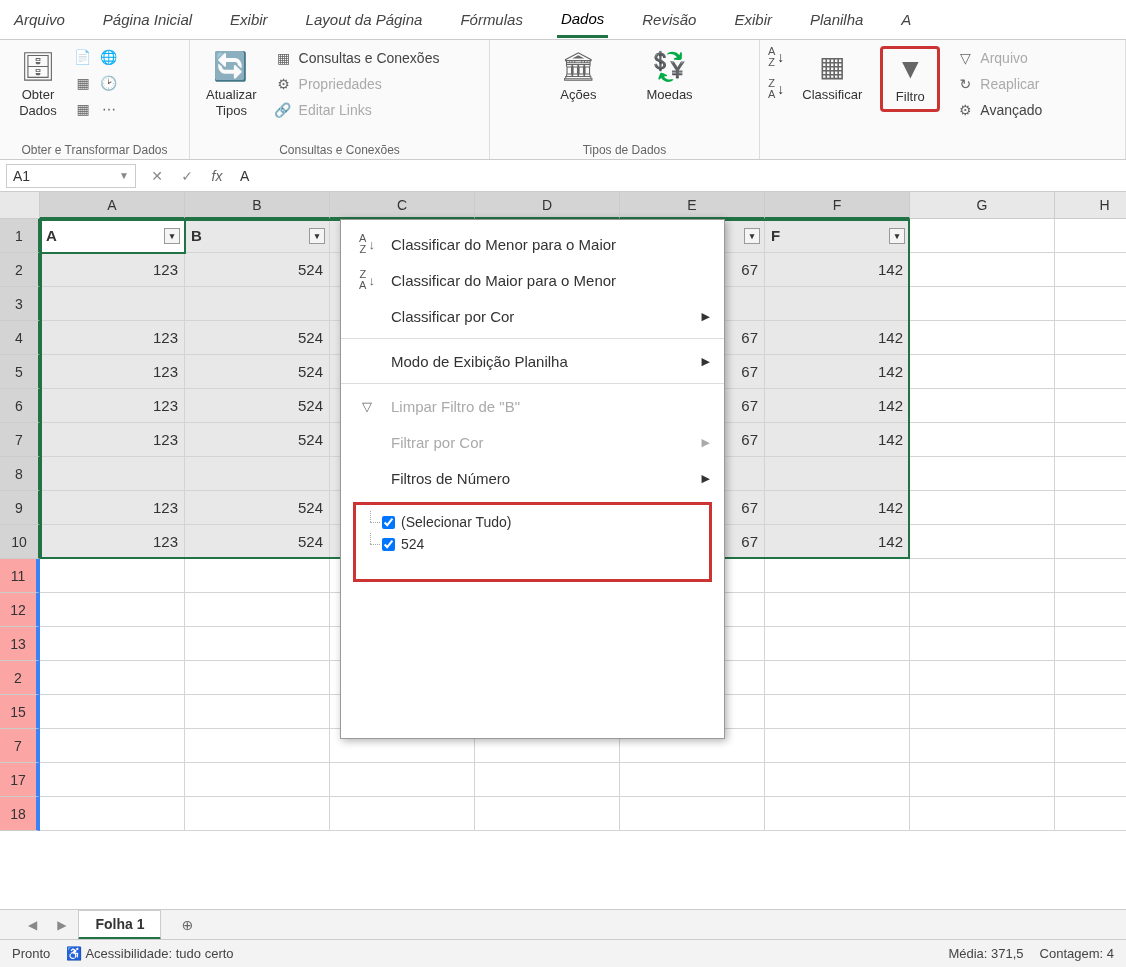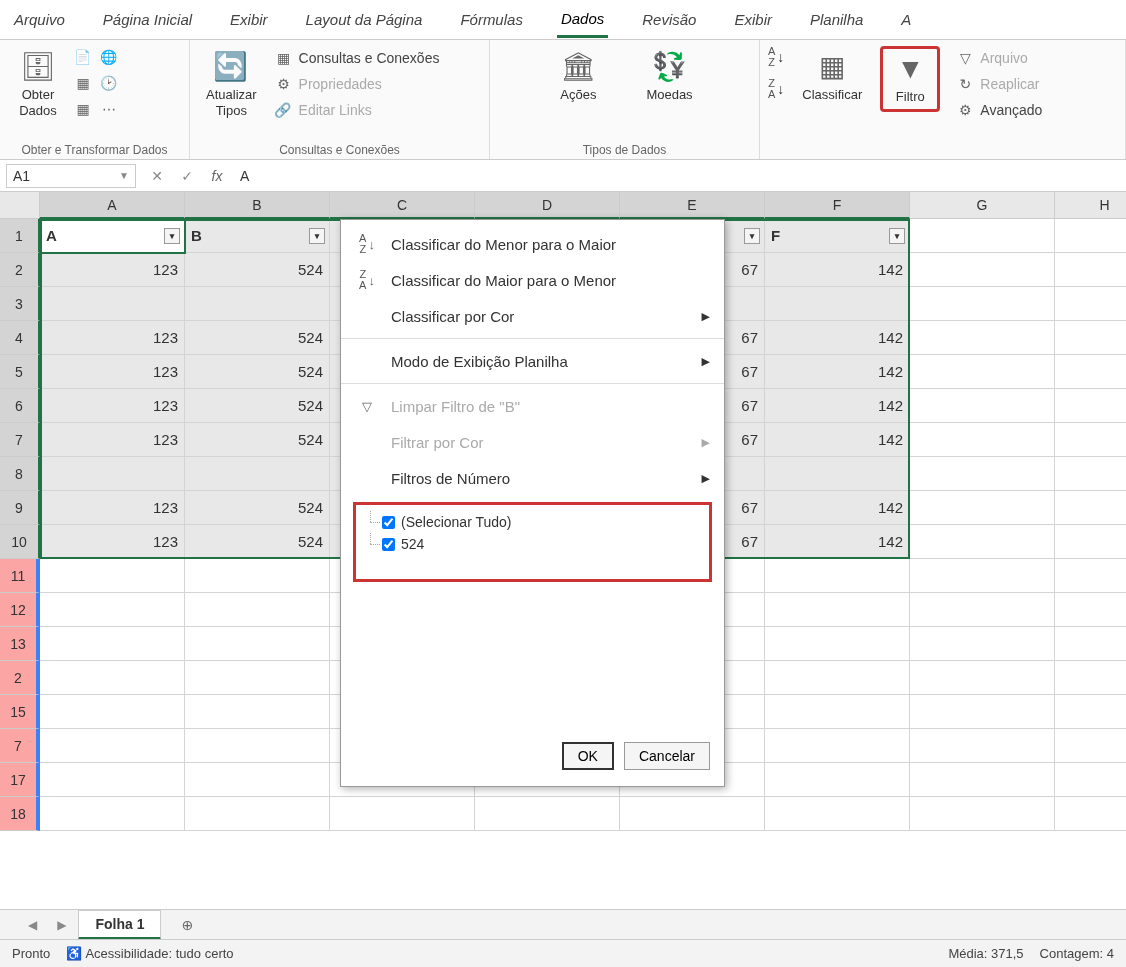--- a/index.html
+++ b/index.html
@@ -499,24 +499,20 @@
       <div class="filter-tree-item">
         <input type="checkbox" checked="" style="">
         <span>(Selecionar Tudo)</span>
       </div>
       <div class="filter-tree-item">
         <input type="checkbox" checked="" style="">
         <span>524</span>
       </div>
     </div>
     <div class="filter-menu-blank"></div>
-    <div class="filter-menu-buttons">
-      <button class="ok">OK</button>
-      <button>Cancelar</button>
-    </div>
   </div>
 </div>
 
 <div class="sheet-tabs">
   <span class="sheet-nav-btn">◀</span>
   <span class="sheet-nav-btn">▶</span>
   <div class="sheet-tab">Folha 1</div>
   <div class="sheet-add">⊕</div>
 </div>
 

